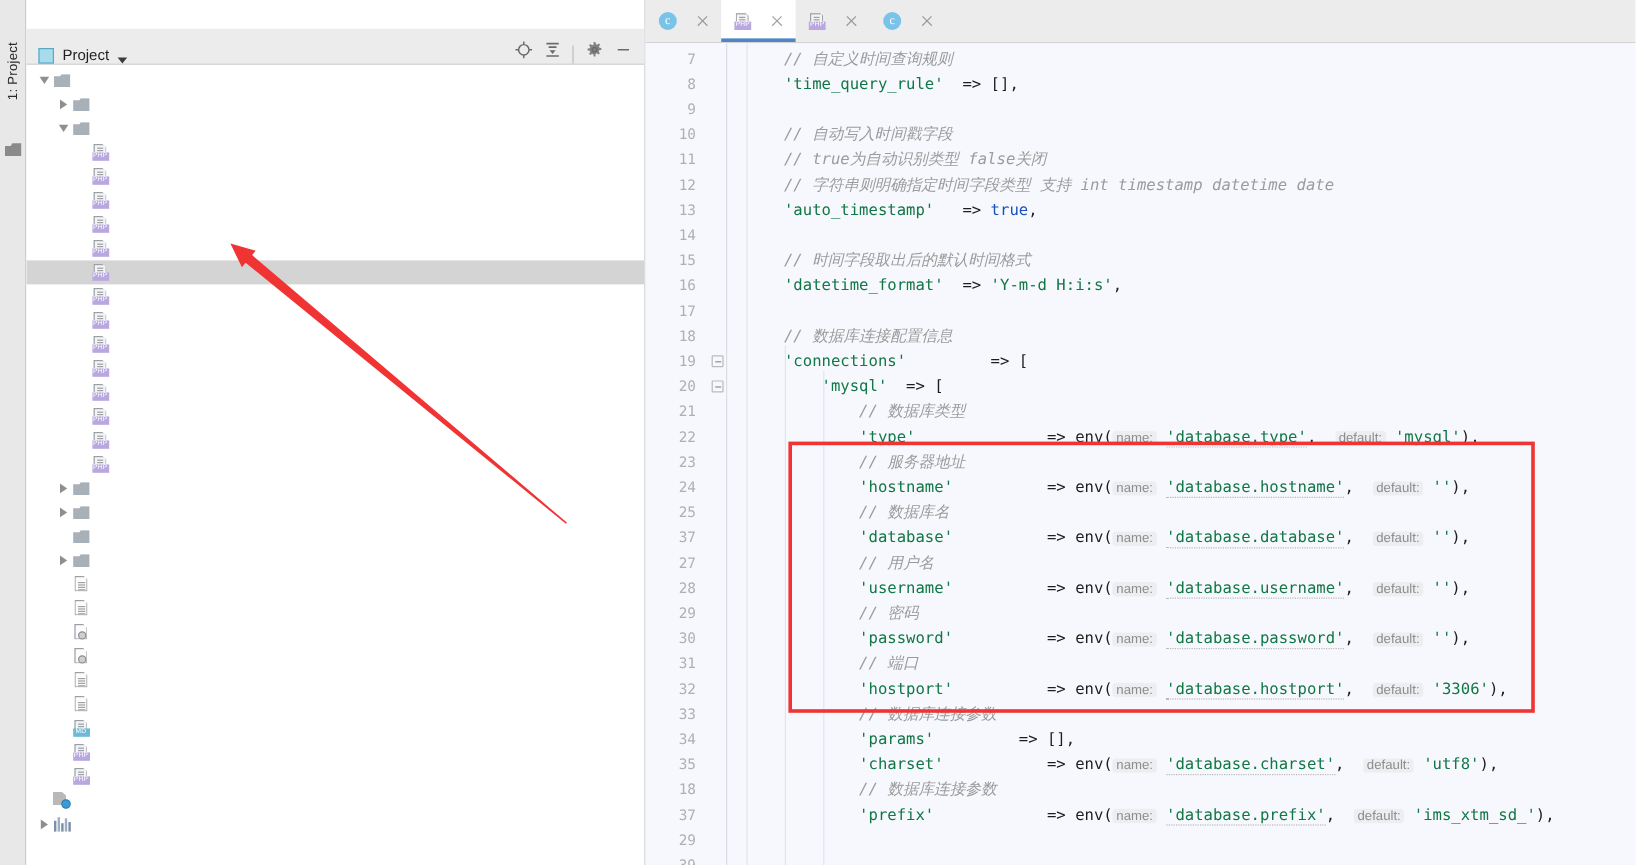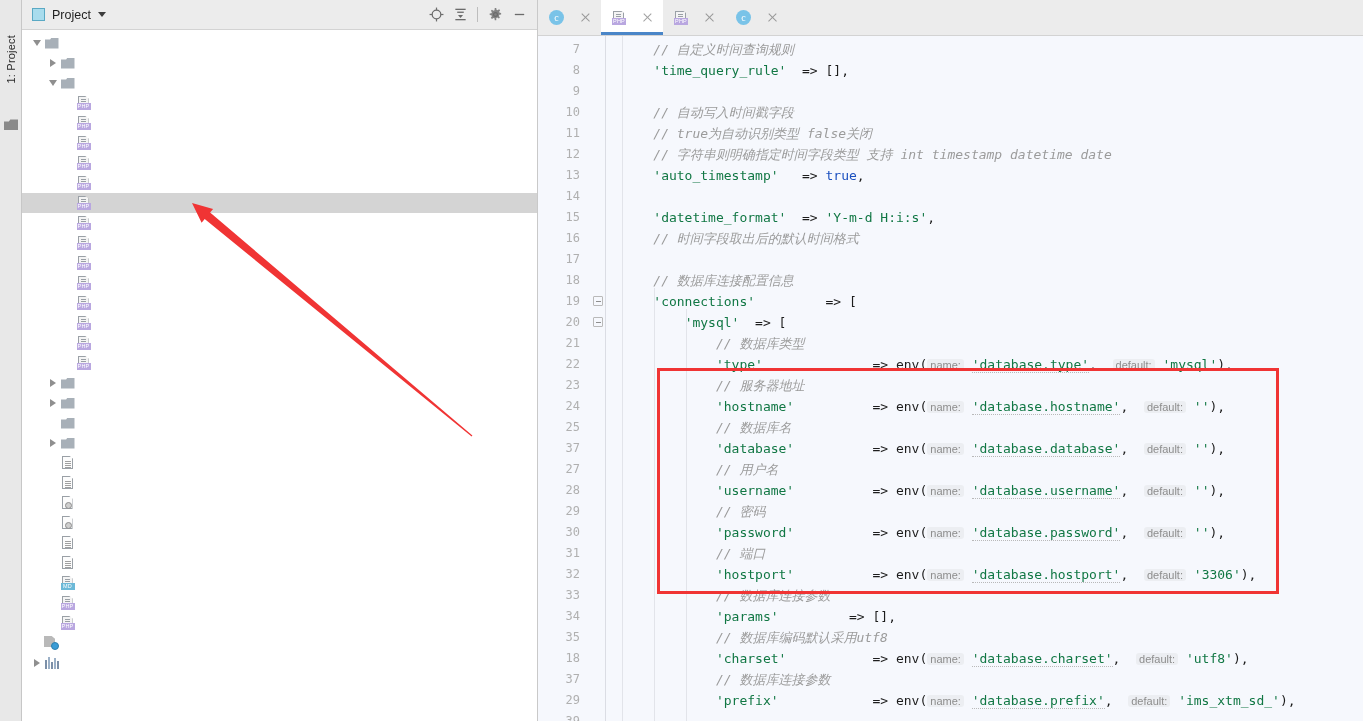--- a/index.html
+++ b/index.html
@@ -35,21 +35,21 @@
 
   
   .project-panel {
     width: 516px; flex: 0 0 516px; height: 721px;
     background: #ffffff; border-right: 1px solid #c9c9c9;
     display: flex; flex-direction: column; position: relative;
   }
   .panel-header {
     height: 30px; flex: 0 0 30px; background: #ececec;
     border-bottom: 1px solid #d3d3d3;
-    display: flex; align-items: center; padding: 0 6px 0 10px;
+    display: flex; align-items: flex-end; padding: 0 6px 0 10px; margin-top: 24px;
   }
   .panel-header .ph-sq {
     width: 13px; height: 13px; background: #a8dced;
     border: 1px solid #5aa9c4; margin-right: 7px; flex: 0 0 13px;
   }
   .panel-header .ph-title { font-size: 12.5px; color: #1f1f1f; }
   .panel-header .ph-caret {
     margin-left: 7px; width: 0; height: 0;
     border-left: 4.5px solid transparent; border-right: 4.5px solid transparent;
     border-top: 5px solid #3c3c3c;
@@ -701,41 +701,40 @@
         <div class="indent-guide" style="left:48px; top:252px;"></div>
         <div class="indent-guide" style="left:80px; top:273px;"></div>
       <div class="cline">&nbsp;&nbsp;&nbsp;&nbsp;<span class="k-com">// 自定义时间查询规则</span></div>
           <div class="cline">&nbsp;&nbsp;&nbsp;&nbsp;<span class="k-str">'time_query_rule'</span>&nbsp; <span class="k-punct">=&gt;</span> <span><span class="k-punct">[],</span></span></div>
           <div class="cline"></div>
           <div class="cline">&nbsp;&nbsp;&nbsp;&nbsp;<span class="k-com">// 自动写入时间戳字段</span></div>
           <div class="cline">&nbsp;&nbsp;&nbsp;&nbsp;<span class="k-com">// true为自动识别类型 false关闭</span></div>
           <div class="cline">&nbsp;&nbsp;&nbsp;&nbsp;<span class="k-com">// 字符串则明确指定时间字段类型 支持 int timestamp datetime date</span></div>
           <div class="cline">&nbsp;&nbsp;&nbsp;&nbsp;<span class="k-str">'auto_timestamp'</span>&nbsp;&nbsp; <span class="k-punct">=&gt;</span> <span><span class="k-kw">true</span><span class="k-punct">,</span></span></div>
           <div class="cline"></div>
+          <div class="cline">&nbsp;&nbsp;&nbsp;&nbsp;<span class="k-com">// 时间字段取出后的默认时间格式</span></div>
           <div class="cline">&nbsp;&nbsp;&nbsp;&nbsp;<span class="k-str">'datetime_format'</span>&nbsp; <span class="k-punct">=&gt;</span> <span><span class="k-str">'Y-m-d H:i:s'</span><span class="k-punct">,</span></span></div>
-          <div class="cline">&nbsp;&nbsp;&nbsp;&nbsp;<span class="k-com">// 时间字段取出后的默认时间格式</span></div>
           <div class="cline"></div>
           <div class="cline">&nbsp;&nbsp;&nbsp;&nbsp;<span class="k-com">// 数据库连接配置信息</span></div>
           <div class="cline">&nbsp;&nbsp;&nbsp;&nbsp;<span class="k-str">'connections'</span>&nbsp;&nbsp;&nbsp;&nbsp;&nbsp;&nbsp;&nbsp;&nbsp; <span class="k-punct">=&gt;</span> <span><span class="k-punct">[</span></span></div>
           <div class="cline">&nbsp;&nbsp;&nbsp;&nbsp;&nbsp;&nbsp;&nbsp;&nbsp;<span class="k-str">'mysql'</span>&nbsp; <span class="k-punct">=&gt;</span> <span><span class="k-punct">[</span></span></div>
           <div class="cline">&nbsp;&nbsp;&nbsp;&nbsp;&nbsp;&nbsp;&nbsp;&nbsp;&nbsp;&nbsp;&nbsp;&nbsp;<span class="k-com">// 数据库类型</span></div>
           <div class="cline">&nbsp;&nbsp;&nbsp;&nbsp;&nbsp;&nbsp;&nbsp;&nbsp;&nbsp;&nbsp;&nbsp;&nbsp;<span class="k-str">'type'</span>&nbsp;&nbsp;&nbsp;&nbsp;&nbsp;&nbsp;&nbsp;&nbsp;&nbsp;&nbsp;&nbsp;&nbsp;&nbsp;&nbsp;<span class="k-punct">=&gt;</span> <span class="k-fn">env(</span><span class="hint">name:</span> <span class="k-str wav">'database.type'</span><span class="k-punct">,</span>&nbsp; <span class="hint">default:</span> <span class="k-str">'mysql'</span><span class="k-punct">),</span></div>
           <div class="cline">&nbsp;&nbsp;&nbsp;&nbsp;&nbsp;&nbsp;&nbsp;&nbsp;&nbsp;&nbsp;&nbsp;&nbsp;<span class="k-com">// 服务器地址</span></div>
           <div class="cline">&nbsp;&nbsp;&nbsp;&nbsp;&nbsp;&nbsp;&nbsp;&nbsp;&nbsp;&nbsp;&nbsp;&nbsp;<span class="k-str">'hostname'</span>&nbsp;&nbsp;&nbsp;&nbsp;&nbsp;&nbsp;&nbsp;&nbsp;&nbsp;&nbsp;<span class="k-punct">=&gt;</span> <span class="k-fn">env(</span><span class="hint">name:</span> <span class="k-str wav">'database.hostname'</span><span class="k-punct">,</span>&nbsp; <span class="hint">default:</span> <span class="k-str">''</span><span class="k-punct">),</span></div>
           <div class="cline">&nbsp;&nbsp;&nbsp;&nbsp;&nbsp;&nbsp;&nbsp;&nbsp;&nbsp;&nbsp;&nbsp;&nbsp;<span class="k-com">// 数据库名</span></div>
           <div class="cline">&nbsp;&nbsp;&nbsp;&nbsp;&nbsp;&nbsp;&nbsp;&nbsp;&nbsp;&nbsp;&nbsp;&nbsp;<span class="k-str">'database'</span>&nbsp;&nbsp;&nbsp;&nbsp;&nbsp;&nbsp;&nbsp;&nbsp;&nbsp;&nbsp;<span class="k-punct">=&gt;</span> <span class="k-fn">env(</span><span class="hint">name:</span> <span class="k-str wav">'database.database'</span><span class="k-punct">,</span>&nbsp; <span class="hint">default:</span> <span class="k-str">''</span><span class="k-punct">),</span></div>
           <div class="cline">&nbsp;&nbsp;&nbsp;&nbsp;&nbsp;&nbsp;&nbsp;&nbsp;&nbsp;&nbsp;&nbsp;&nbsp;<span class="k-com">// 用户名</span></div>
           <div class="cline">&nbsp;&nbsp;&nbsp;&nbsp;&nbsp;&nbsp;&nbsp;&nbsp;&nbsp;&nbsp;&nbsp;&nbsp;<span class="k-str">'username'</span>&nbsp;&nbsp;&nbsp;&nbsp;&nbsp;&nbsp;&nbsp;&nbsp;&nbsp;&nbsp;<span class="k-punct">=&gt;</span> <span class="k-fn">env(</span><span class="hint">name:</span> <span class="k-str wav">'database.username'</span><span class="k-punct">,</span>&nbsp; <span class="hint">default:</span> <span class="k-str">''</span><span class="k-punct">),</span></div>
           <div class="cline">&nbsp;&nbsp;&nbsp;&nbsp;&nbsp;&nbsp;&nbsp;&nbsp;&nbsp;&nbsp;&nbsp;&nbsp;<span class="k-com">// 密码</span></div>
           <div class="cline">&nbsp;&nbsp;&nbsp;&nbsp;&nbsp;&nbsp;&nbsp;&nbsp;&nbsp;&nbsp;&nbsp;&nbsp;<span class="k-str">'password'</span>&nbsp;&nbsp;&nbsp;&nbsp;&nbsp;&nbsp;&nbsp;&nbsp;&nbsp;&nbsp;<span class="k-punct">=&gt;</span> <span class="k-fn">env(</span><span class="hint">name:</span> <span class="k-str wav">'database.password'</span><span class="k-punct">,</span>&nbsp; <span class="hint">default:</span> <span class="k-str">''</span><span class="k-punct">),</span></div>
           <div class="cline">&nbsp;&nbsp;&nbsp;&nbsp;&nbsp;&nbsp;&nbsp;&nbsp;&nbsp;&nbsp;&nbsp;&nbsp;<span class="k-com">// 端口</span></div>
           <div class="cline">&nbsp;&nbsp;&nbsp;&nbsp;&nbsp;&nbsp;&nbsp;&nbsp;&nbsp;&nbsp;&nbsp;&nbsp;<span class="k-str">'hostport'</span>&nbsp;&nbsp;&nbsp;&nbsp;&nbsp;&nbsp;&nbsp;&nbsp;&nbsp;&nbsp;<span class="k-punct">=&gt;</span> <span class="k-fn">env(</span><span class="hint">name:</span> <span class="k-str wav">'database.hostport'</span><span class="k-punct">,</span>&nbsp; <span class="hint">default:</span> <span class="k-str">'3306'</span><span class="k-punct">),</span></div>
           <div class="cline">&nbsp;&nbsp;&nbsp;&nbsp;&nbsp;&nbsp;&nbsp;&nbsp;&nbsp;&nbsp;&nbsp;&nbsp;<span class="k-com">// 数据库连接参数</span></div>
           <div class="cline">&nbsp;&nbsp;&nbsp;&nbsp;&nbsp;&nbsp;&nbsp;&nbsp;&nbsp;&nbsp;&nbsp;&nbsp;<span class="k-str">'params'</span>&nbsp;&nbsp;&nbsp;&nbsp;&nbsp;&nbsp;&nbsp;&nbsp; <span class="k-punct">=&gt;</span> <span><span class="k-punct">[],</span></span></div>
-          <div class="cline">&nbsp;&nbsp;&nbsp;&nbsp;&nbsp;&nbsp;&nbsp;&nbsp;&nbsp;&nbsp;&nbsp;&nbsp;<span class="k-com">// 数据库编码默认采用utf8</span></div>
           <div class="cline">&nbsp;&nbsp;&nbsp;&nbsp;&nbsp;&nbsp;&nbsp;&nbsp;&nbsp;&nbsp;&nbsp;&nbsp;<span class="k-str">'charset'</span>&nbsp;&nbsp;&nbsp;&nbsp;&nbsp;&nbsp;&nbsp;&nbsp;&nbsp;&nbsp;&nbsp;<span class="k-punct">=&gt;</span> <span class="k-fn">env(</span><span class="hint">name:</span> <span class="k-str wav">'database.charset'</span><span class="k-punct">,</span>&nbsp; <span class="hint">default:</span> <span class="k-str">'utf8'</span><span class="k-punct">),</span></div>
           <div class="cline">&nbsp;&nbsp;&nbsp;&nbsp;&nbsp;&nbsp;&nbsp;&nbsp;&nbsp;&nbsp;&nbsp;&nbsp;<span class="k-com">// 数据库连接参数</span></div>
           <div class="cline">&nbsp;&nbsp;&nbsp;&nbsp;&nbsp;&nbsp;&nbsp;&nbsp;&nbsp;&nbsp;&nbsp;&nbsp;<span class="k-str">'prefix'</span>&nbsp;&nbsp;&nbsp;&nbsp;&nbsp;&nbsp;&nbsp;&nbsp;&nbsp;&nbsp;&nbsp;&nbsp;<span class="k-punct">=&gt;</span> <span class="k-fn">env(</span><span class="hint">name:</span> <span class="k-str wav">'database.prefix'</span><span class="k-punct">,</span>&nbsp; <span class="hint">default:</span> <span class="k-str">'ims_xtm_sd_'</span><span class="k-punct">),</span></div>
           <div class="cline"></div>
         </div>
     </div>
   </div>
 
   <div class="anno-rect" id="annoRect" style="left: 657px; top: 368px; width: 622px; height: 226px; border-color: rgb(240, 52, 52);"></div>
   <svg class="anno-arrow" id="annoArrow" width="1363" height="721">

